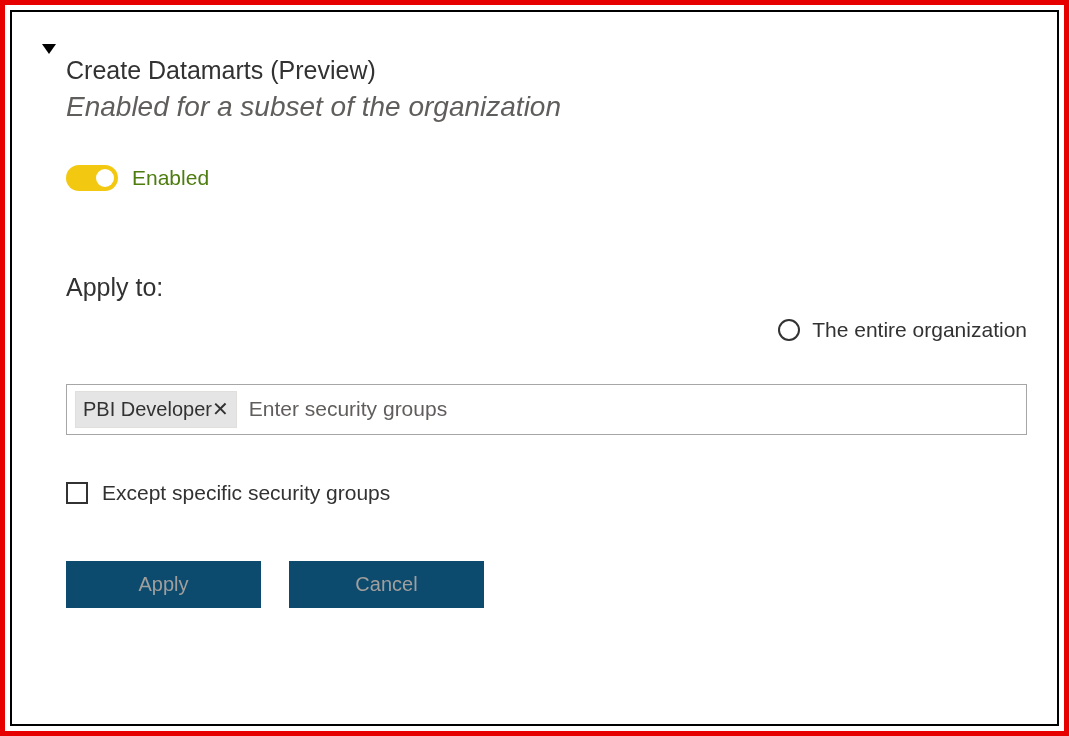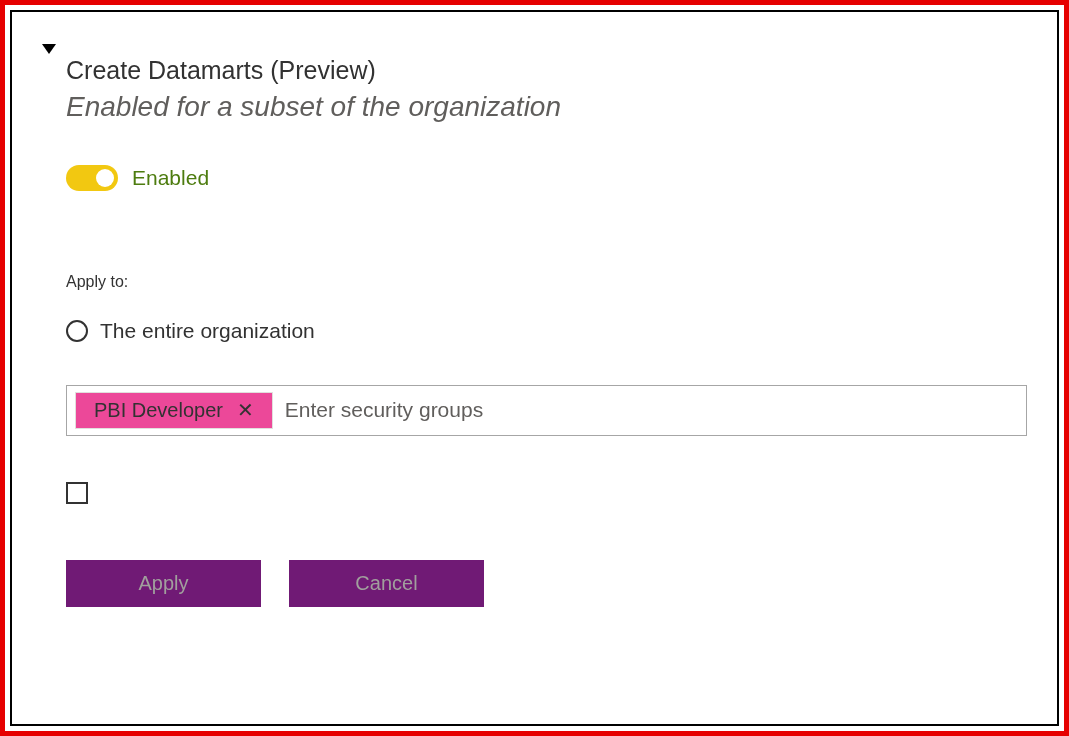--- a/index.html
+++ b/index.html
@@ -87,33 +87,34 @@
       border-radius: 50%;
       background: #ffffff;
       top: 4px;
       right: 4px;
     }
     .toggle-label {
       font-size: 21px;
       color: #4d7c0f;
     }
     .apply-label {
-      font-size: 16px;
+      font-size: 25px;
       color: #323232;
       margin-top: 82px;
     }
     .radio-group {
       margin-top: 12px;
     }
     .radio-row {
       display: flex;
       align-items: center;
       gap: 12px;
-      margin-top: 28px;
-      cursor: pointer;
+      margin-top: 16px;
+      cursor: pointer;
+      justify-content: flex-end;
     }
     .radio {
       width: 22px;
       height: 22px;
       border: 2px solid #323232;
       border-radius: 50%;
       position: relative;
       flex-shrink: 0;
     }
     .radio.selected::after {
@@ -135,24 +136,24 @@
       border: 1px solid #a6a6a6;
       display: flex;
       align-items: center;
       padding: 6px 8px;
       gap: 8px;
       width: 100%;
     }
     .tag {
       display: inline-flex;
       align-items: center;
-      background: #ec4899;
+      background: #e5e5e5;
       border: 1px solid #e1dfdd;
-      padding: 6px 18px;
-      gap: 14px;
+      padding: 6px 7px;
+      gap: 0;
     }
     .tag-text {
       font-size: 20px;
       color: #323232;
     }
     .tag-remove {
       font-size: 20px;
       color: #323232;
       cursor: pointer;
       font-weight: 400;
@@ -186,21 +187,21 @@
     .checkbox-label {
       font-size: 21px;
       color: #323232;
     }
     .button-row {
       display: flex;
       gap: 28px;
       margin-top: 56px;
     }
     .btn {
-      background: #701a75;
+      background: #0c4a6e;
       border: none;
       padding: 12px 0;
       width: 195px;
       font-size: 20px;
       color: #a19f9d;
       cursor: pointer;
       font-family: inherit;
     }
   </style>
 </head>
@@ -239,20 +240,21 @@
       <div class="tag-input-container">
         <div class="tag">
           <span class="tag-text">PBI Developer</span>
           <span class="tag-remove">✕</span>
         </div>
         <input type="text" class="tag-input" placeholder="Enter security groups" style="">
       </div>
 
       <div class="checkbox-row">
         <div class="checkbox"></div>
+        <div class="checkbox-label">Except specific security groups</div>
       </div>
 
       <div class="button-row">
         <button class="btn">Apply</button>
         <button class="btn">Cancel</button>
       </div>
 
     </div>
 
   </div>

